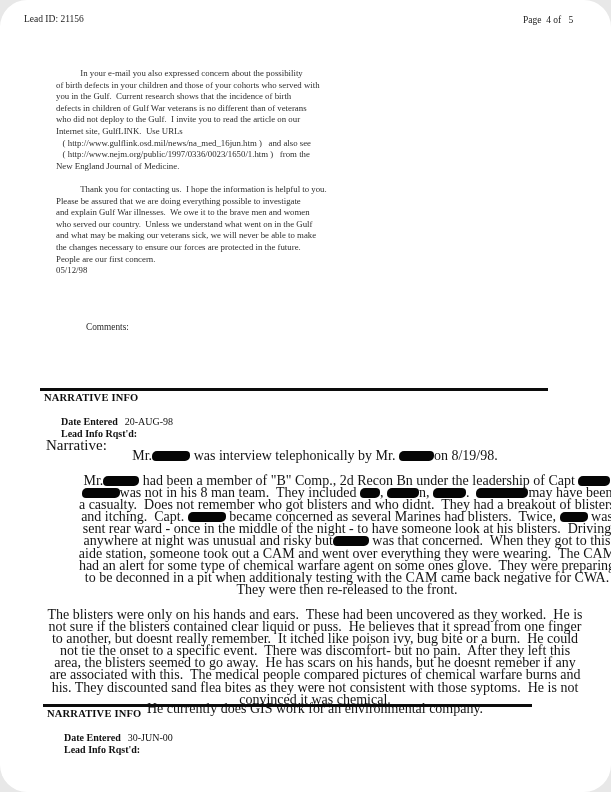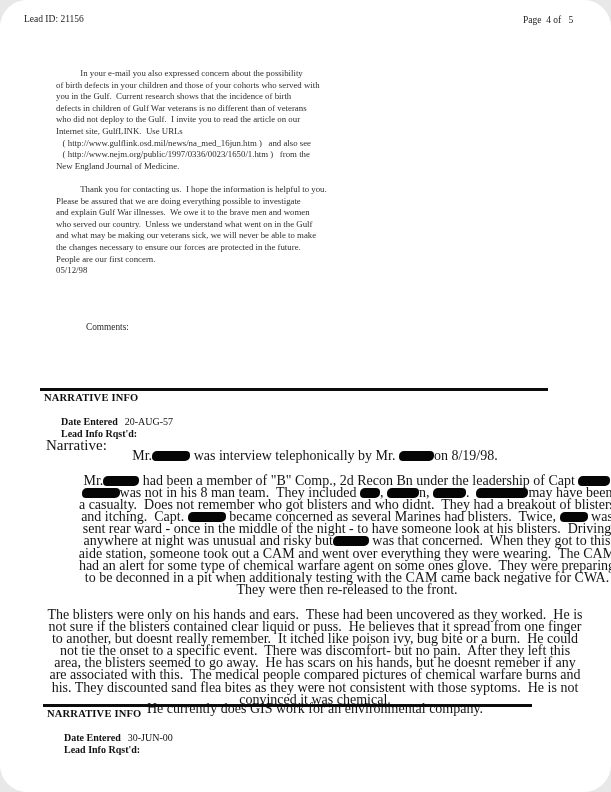--- a/index.html
+++ b/index.html
@@ -82,21 +82,21 @@
 05/12/98</div>
 
   <div class="abs comments-label">Comments:</div>
 
 
   <div class="abs rule rule-1"></div>
 
   <div class="abs nar-title nar-title-1">NARRATIVE INFO</div>
 
   <div class="abs field-row date-row-1">
-    <span class="lbl">Date Entered</span><span class="val">20-AUG-57</span>
+    <span class="lbl">Date Entered</span><span class="val">20-AUG-98</span>
   </div>
 
   <div class="abs field-row leadinfo-1">
     <span class="lbl">Lead Info Rqst'd:</span>
   </div>
 
   <div class="abs narrative-label">Narrative:</div>
 
   <div class="abs nar-text intro-1">Mr.<span class="redaction" style="width: 38px;"></span> was interview telephonically by Mr. <span class="redaction" style="width: 35px;"></span>on 8/19/98.</div>
 

